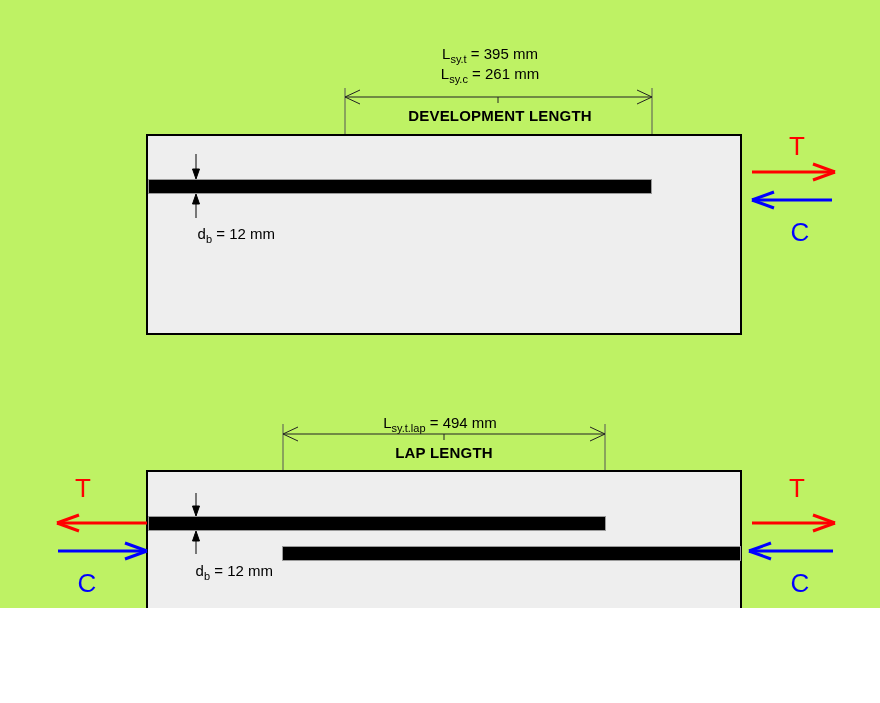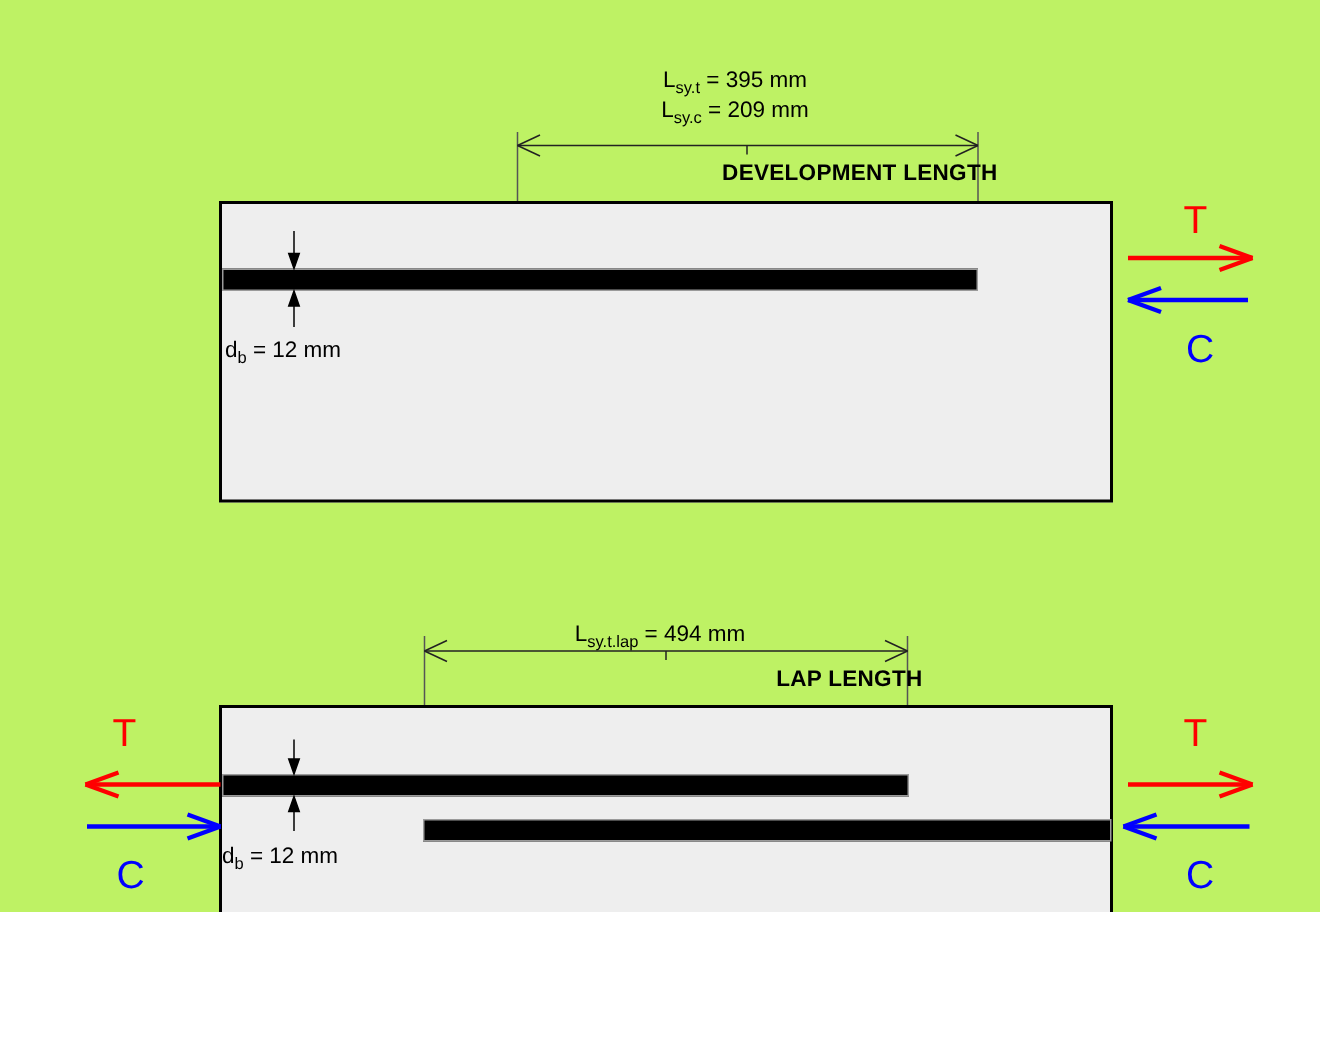--- a/index.html
+++ b/index.html
@@ -16,58 +16,58 @@
     text-align:center;
     font-size:15px;
     line-height:20px;
     color:#000;
   }
   .dim-values sub, .db-label sub{
     font-size:11px;
     line-height:0;
   }
   .dim-caption{
-    text-align:right;
+    text-align:center;
     font-size:15px;
     font-weight:bold;
     color:#000;
     letter-spacing:0.2px;
   }
   .block{
     background:#eeeeee;
     border:2px solid #000000;
     box-sizing:border-box;
   }
   .rebar{
     background:#000000;
     border:1px solid #9a9a9a;
     box-sizing:border-box;
   }
   .db-label{
-    text-align:left;
+    text-align:right;
     font-size:15px;
     color:#000;
   }
   .force-letter{
     font-size:26px;
     line-height:26px;
     text-align:center;
   }
   .tension{color:#ff0000;}
   .compression{color:#0000ff;}
   svg{display:block;}
 </style>
 </head>
 <body>
 
 <div id="canvas">
 
   <div class="abs dim-values" style="left:340px;top:44px;width:300px;">
     <div><span>L</span><sub>sy.t</sub><span> = 395 mm</span></div>
-    <div><span>L</span><sub>sy.c</sub><span> = 209 mm</span></div>
+    <div><span>L</span><sub>sy.c</sub><span> = 261 mm</span></div>
   </div>
 
   <svg class="abs" style="left:335px;top:85px;" width="330" height="52" viewBox="0 0 330 52">
     <g stroke="#222222" stroke-width="1" fill="none">
       <line x1="10" y1="3" x2="10" y2="50" stroke="#555555"></line>
       <line x1="317" y1="3" x2="317" y2="50" stroke="#555555"></line>
       <line x1="10" y1="12" x2="317" y2="12"></line>
       <line x1="163" y1="12" x2="163" y2="18"></line>
       <line x1="10" y1="12" x2="25" y2="5"></line>
       <line x1="10" y1="12" x2="25" y2="19"></line>

